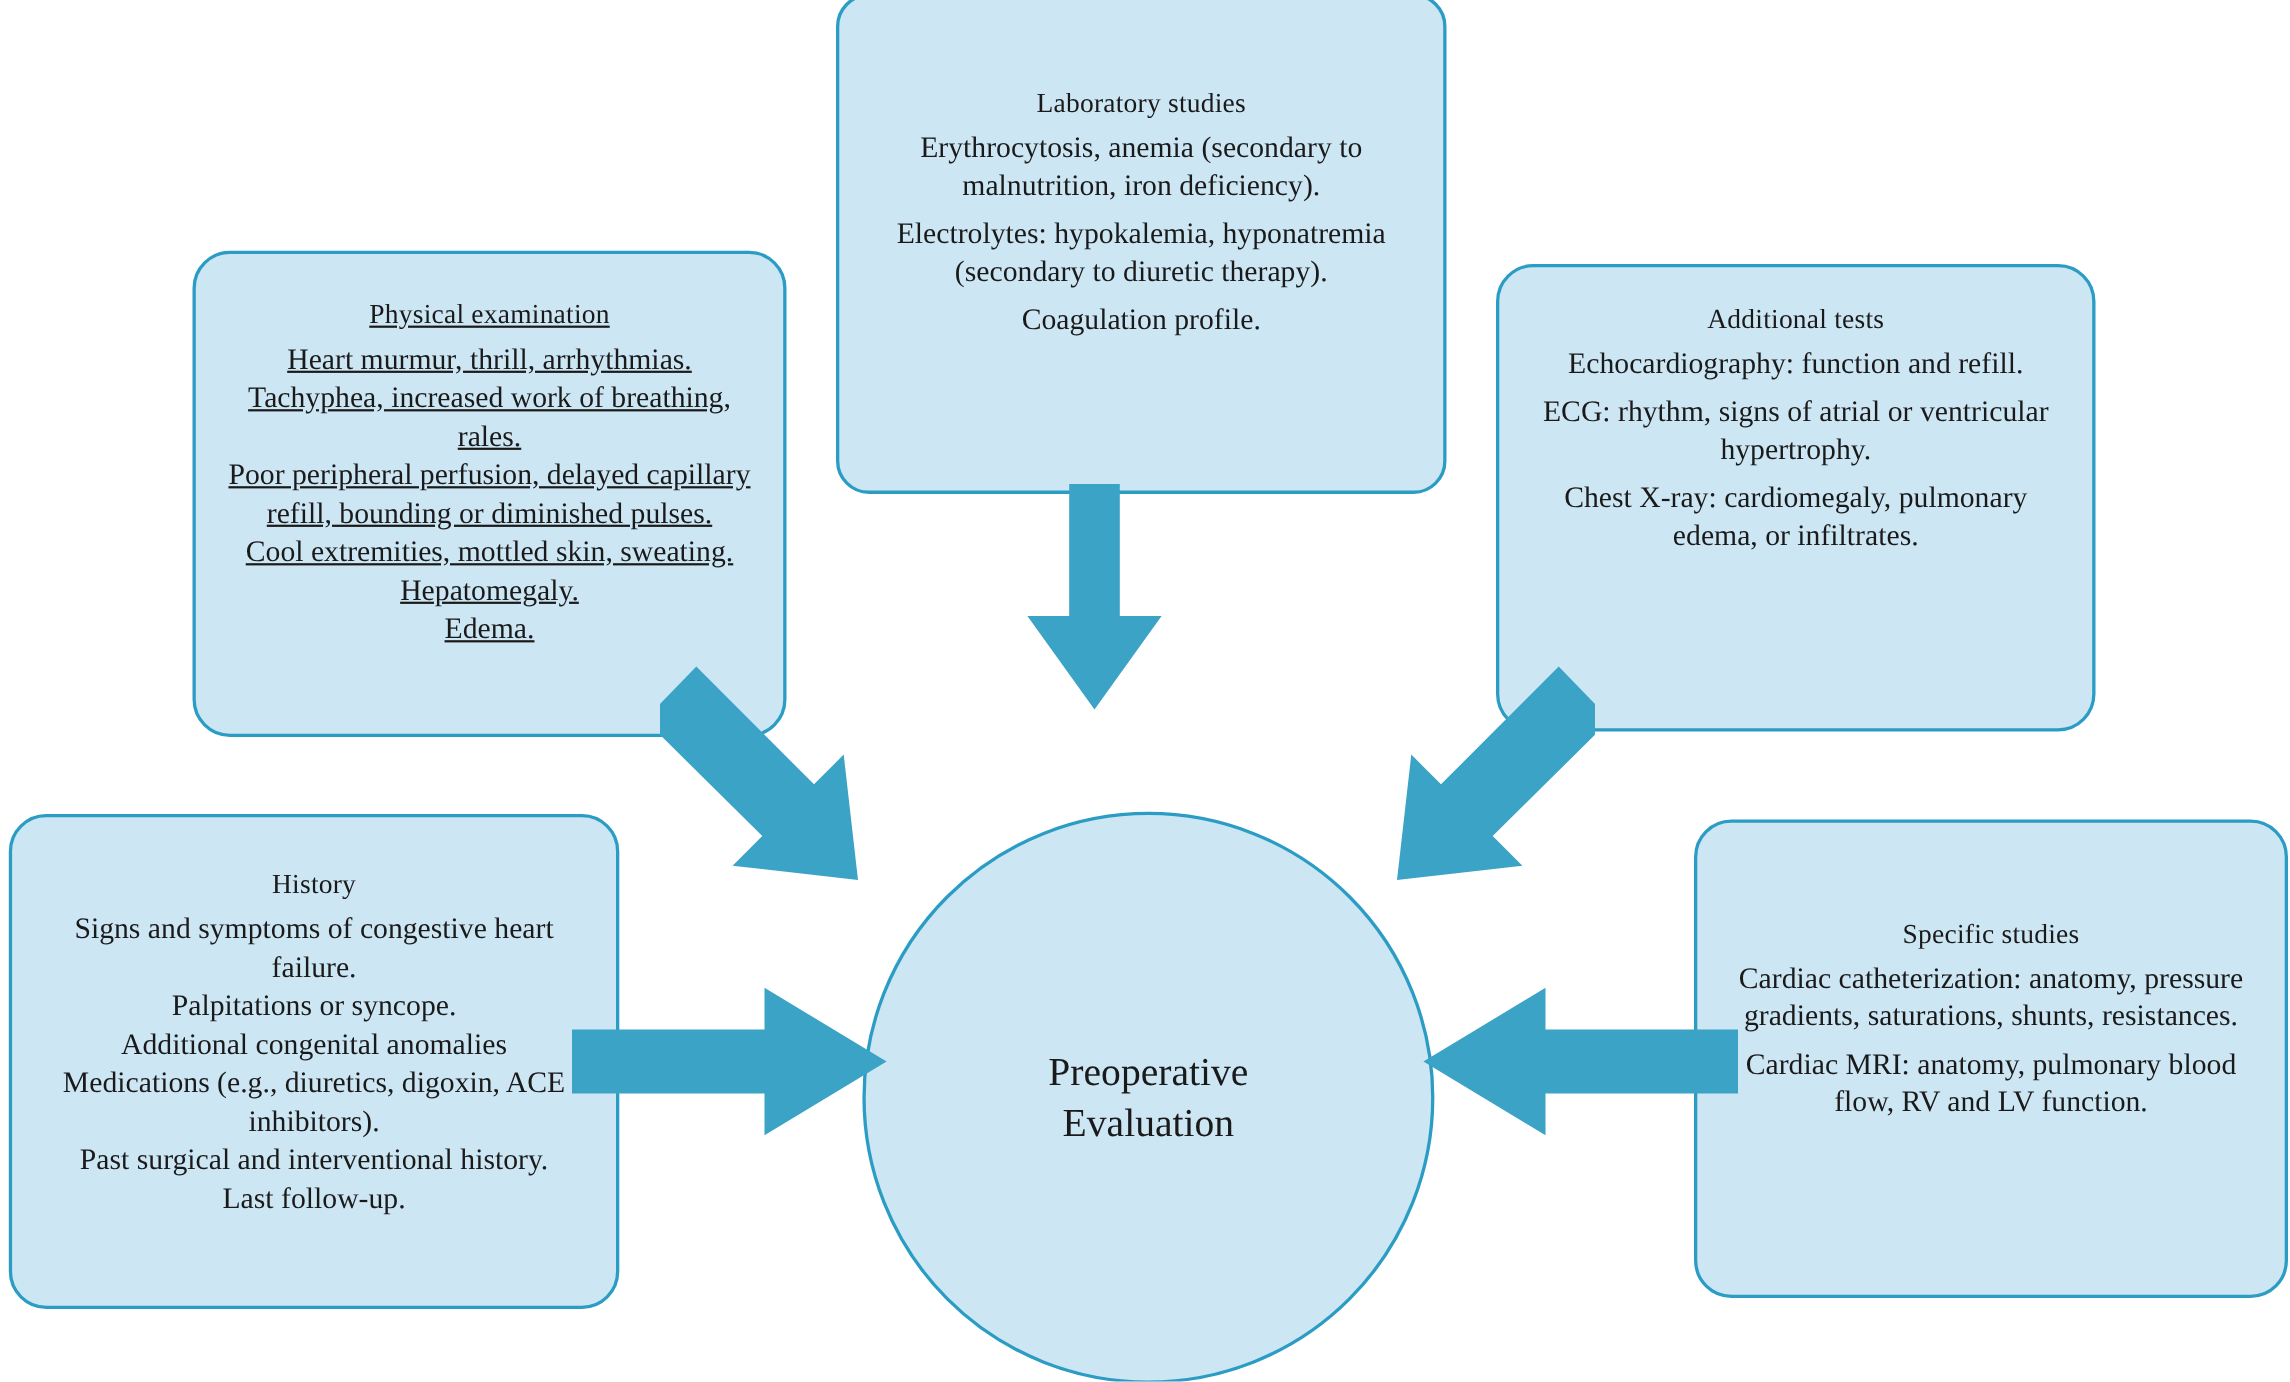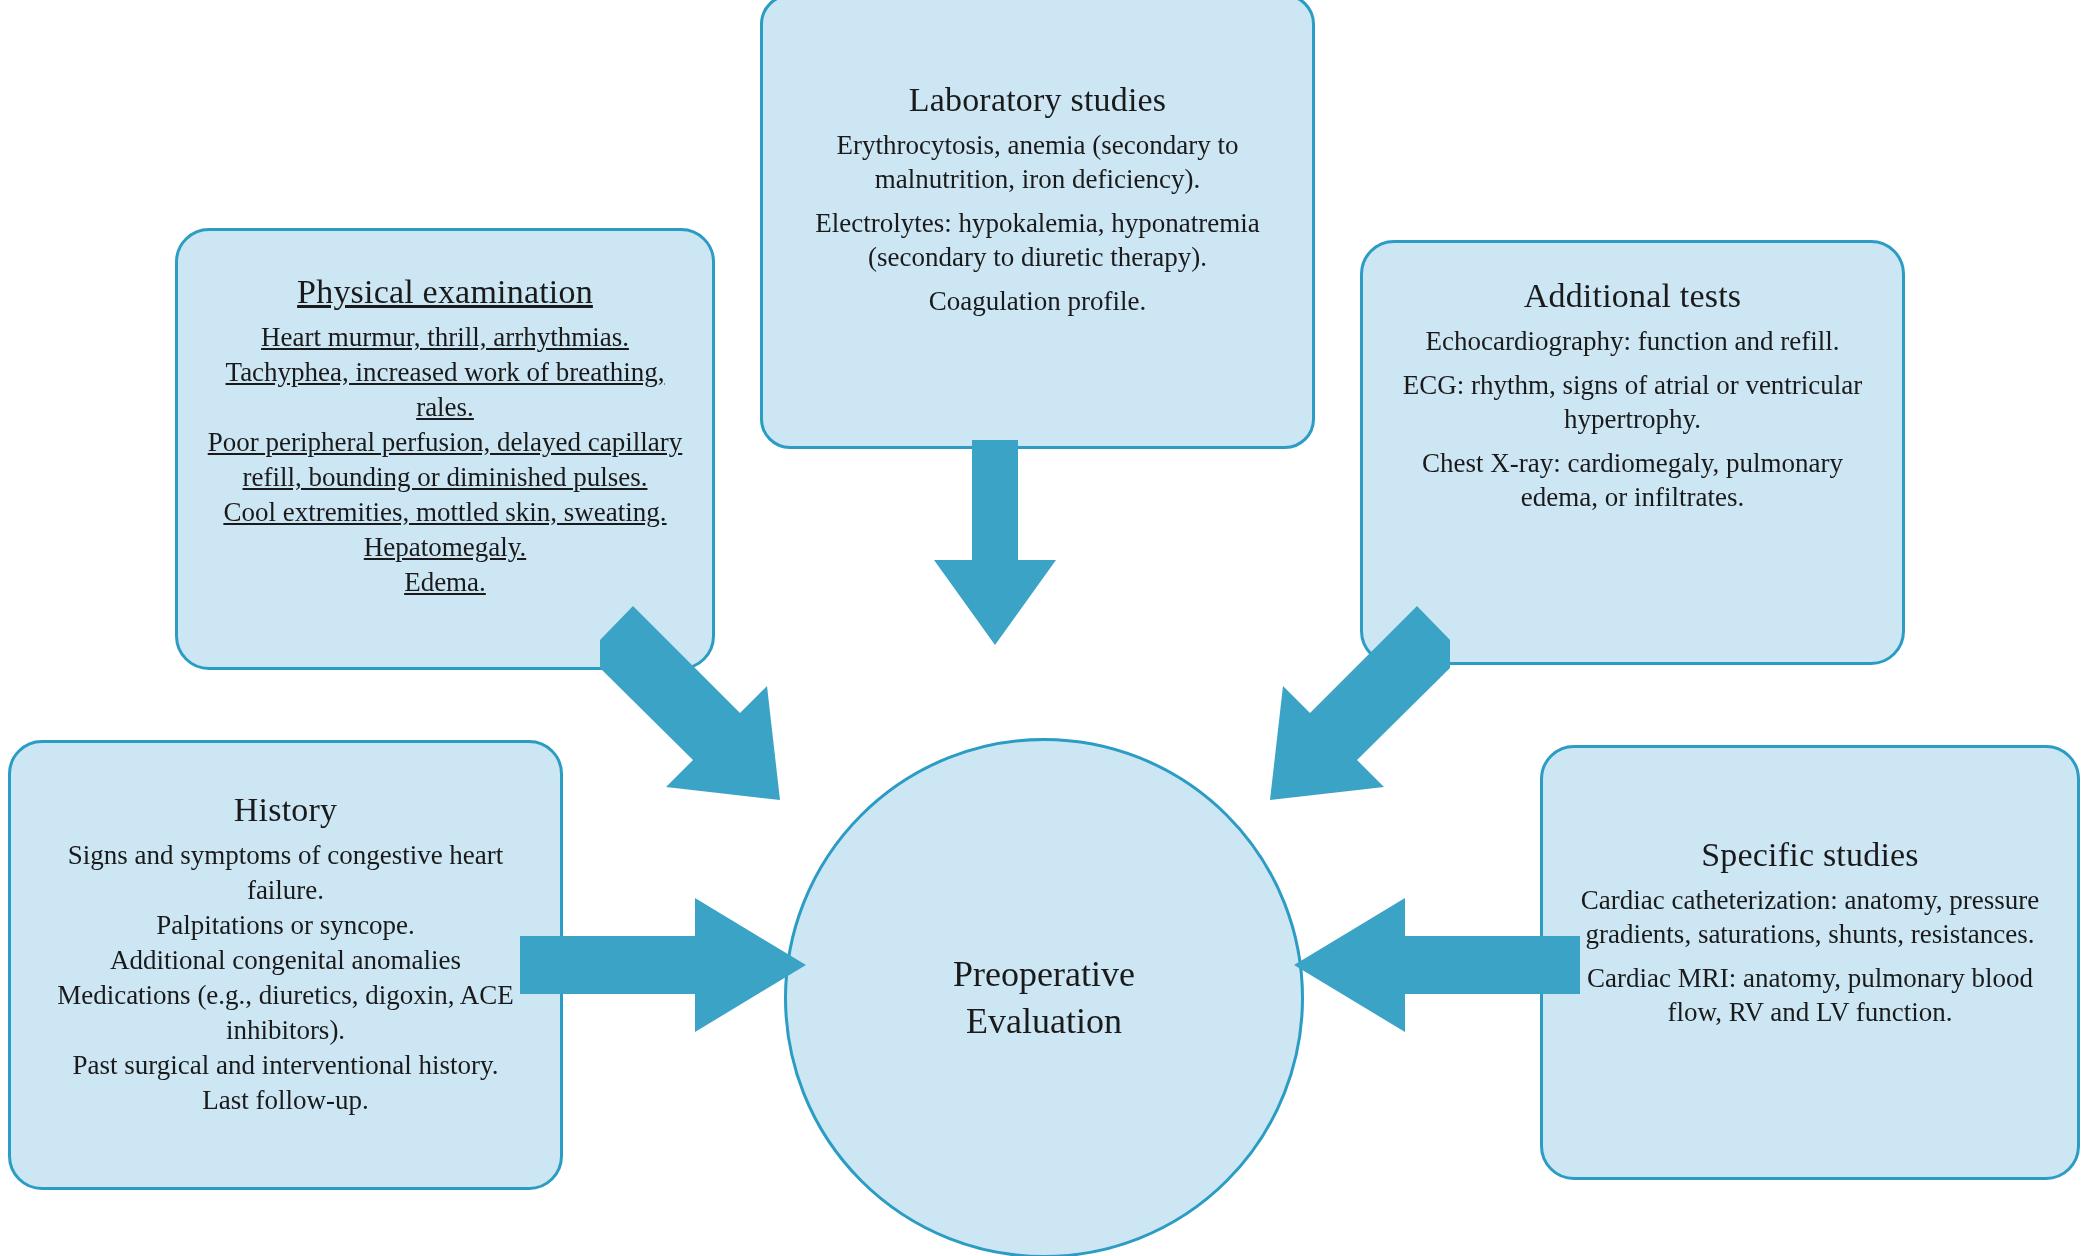--- a/index.html
+++ b/index.html
@@ -23,21 +23,21 @@
     position: absolute;
     box-sizing: border-box;
     background: #cde6f4;
     border: 3px solid #2b9cc4;
     border-radius: 34px;
     padding: 14px 18px;
     text-align: center;
     line-height: 1.26;
   }
   .box .title {
-    font-size: 34px;
+    font-size: 25px;
     margin-bottom: 6px;
     letter-spacing: .2px;
   }
   .box .body {
     font-size: 27px;
   }
   .box .body p {
     margin: 0 0 10px 0;
   }
   .box .body p:last-child { margin-bottom: 0; }

